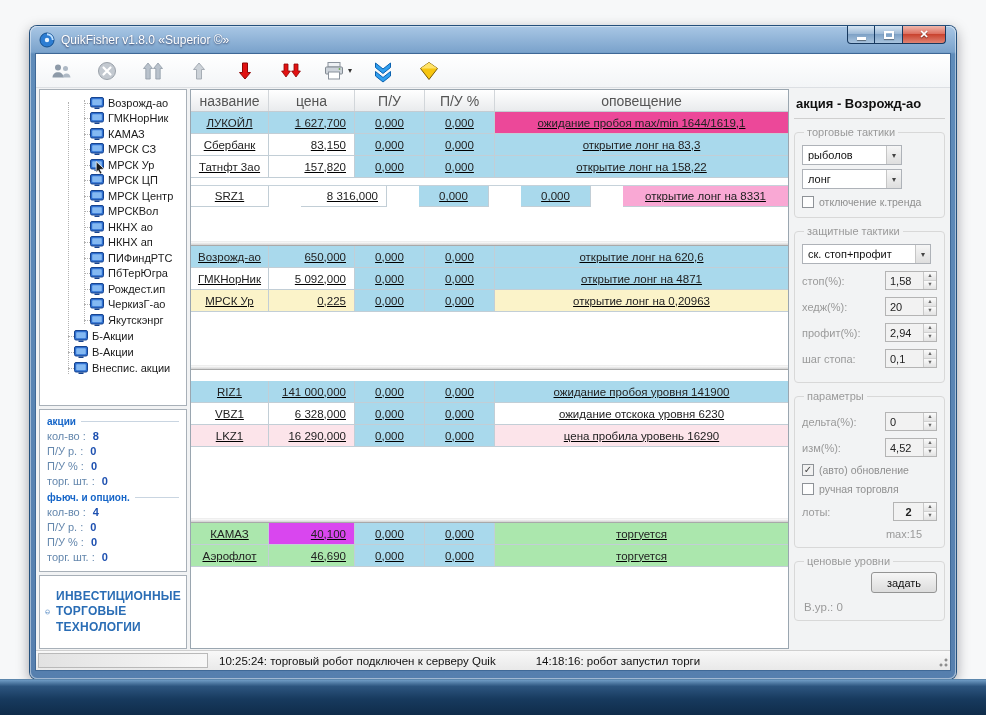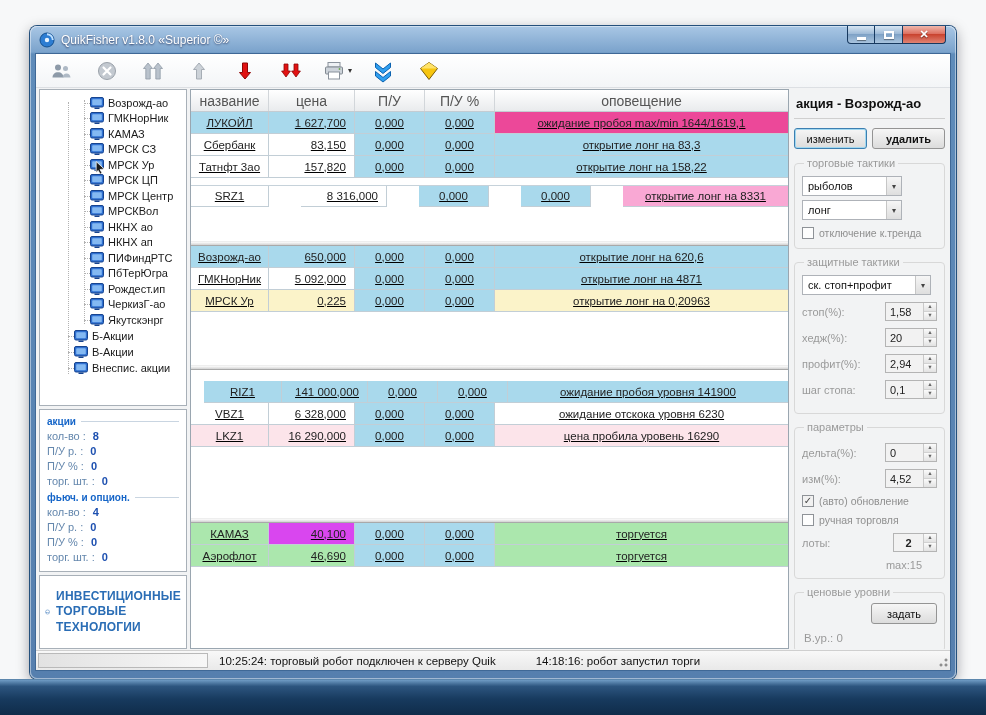--- a/index.html
+++ b/index.html
@@ -487,21 +487,21 @@
                   <div class="t-cell c0" style="background: rgb(251, 243, 201);">МРСК Ур</div>
                   <div class="t-cell c1" style="background: rgb(251, 243, 201);">0,225</div>
                   <div class="t-cell c2" style="background: rgb(169, 217, 236);">0,000</div>
                   <div class="t-cell c3" style="background: rgb(169, 217, 236);">0,000</div>
                   <div class="t-cell c4" style="background: rgb(251, 243, 201);">открытие лонг на 0,20963</div>
                 </div>
               </div>
               <div class="t-sep"></div>
               <div class="t-group tg-2">
                 <div class="t-row">
-                  <div class="t-cell c0" style="background: rgb(169, 217, 236); margin-left: 13px;">RIZ1</div>
+                  <div class="t-cell c0" style="background: rgb(169, 217, 236);">RIZ1</div>
                   <div class="t-cell c1" style="background: rgb(169, 217, 236);">141 000,000</div>
                   <div class="t-cell c2" style="background: rgb(169, 217, 236);">0,000</div>
                   <div class="t-cell c3" style="background: rgb(169, 217, 236);">0,000</div>
                   <div class="t-cell c4" style="background: rgb(169, 217, 236);">ожидание пробоя уровня 141900</div>
                 </div>
                 <div class="t-row">
                   <div class="t-cell c0" style="background: rgb(255, 255, 255);">VBZ1</div>
                   <div class="t-cell c1" style="background: rgb(255, 255, 255);">6 328,000</div>
                   <div class="t-cell c2" style="background: rgb(169, 217, 236);">0,000</div>
                   <div class="t-cell c3" style="background: rgb(169, 217, 236);">0,000</div>
@@ -530,24 +530,20 @@
                   <div class="t-cell c2" style="background: rgb(169, 217, 236);">0,000</div>
                   <div class="t-cell c3" style="background: rgb(169, 217, 236);">0,000</div>
                   <div class="t-cell c4" style="background: rgb(171, 231, 173);">торгуется</div>
                 </div>
               </div>
             </div>
         </div>
 
         <div class="right-panel">
           <div class="panel-title">акция - Возрожд-ао</div>
-          <div class="panel-buttons">
-            <button class="win-btn focused">изменить</button>
-            <button class="win-btn bold">удалить</button>
-          </div>
 
           <fieldset class="fs">
             <legend>торговые тактики</legend>
             <div class="combo">
               <span class="combo-val">рыболов</span>
               <span class="combo-arrow">▾</span>
             </div>
             <div class="combo">
               <span class="combo-val">лонг</span>
               <span class="combo-arrow">▾</span>

